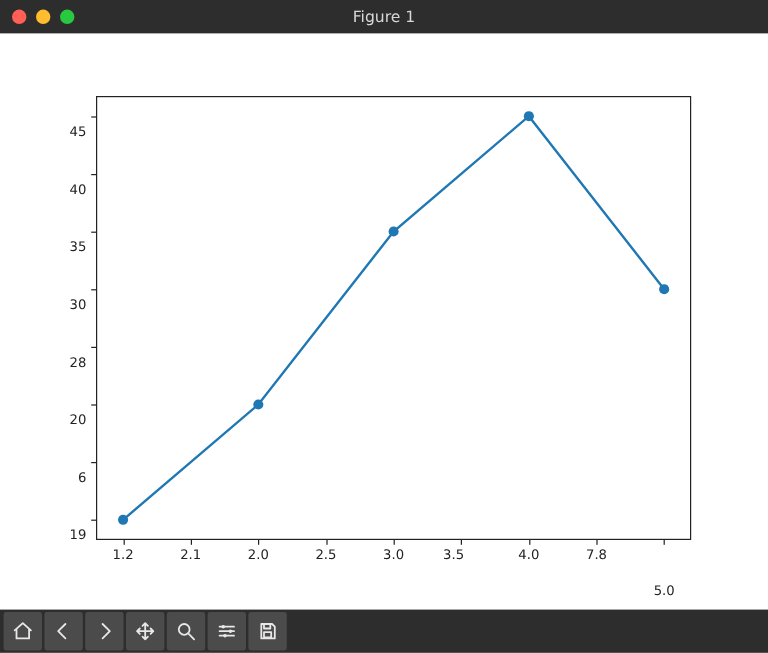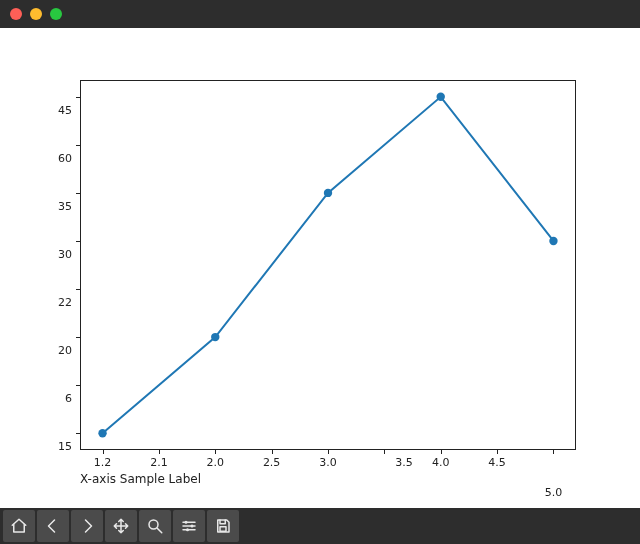--- a/index.html
+++ b/index.html
@@ -110,20 +110,21 @@
 </style>
 </head>
 <body>
 
 <div class="titlebar">
   <div class="traffic">
     <span class="tl-red"></span>
     <span class="tl-yellow"></span>
     <span class="tl-green"></span>
   </div>
+  <div class="title">Figure 1</div>
 </div>
 
 <div class="canvas">
   <div class="axes-frame" id="axes-frame" style="left: 80px; top: 52px; width: 496px; height: 370px;"></div>
   <svg class="plot" id="plot-svg" width="640" height="480">
       <path d="M102.54545454545453 405.1818181818182 L215.27272727272725 309.07792207792204 L328 164.92207792207793 L440.72727272727275 68.8181818181818 L553.4545454545455 212.97402597402598 " stroke="#1f77b4" stroke-width="2" fill="none"></path>
       <circle cx="102.54545454545453" cy="405.1818181818182" r="4.2" fill="#1f77b4"></circle>
       <circle cx="215.27272727272725" cy="309.07792207792204" r="4.2" fill="#1f77b4"></circle>
       <circle cx="328" cy="164.92207792207793" r="4.2" fill="#1f77b4"></circle>
       <circle cx="440.72727272727275" cy="68.8181818181818" r="4.2" fill="#1f77b4"></circle>
@@ -134,45 +135,44 @@
       <div class="tick-label-x" style="left: 102.545px; top: 428px;">1.2</div>
       <div class="tick-mark" style="left: 158.909px; top: 422px; width: 1px; height: 4px;"></div>
       <div class="tick-label-x" style="left: 158.909px; top: 428px;">2.1</div>
       <div class="tick-mark" style="left: 215.273px; top: 422px; width: 1px; height: 4px;"></div>
       <div class="tick-label-x" style="left: 215.273px; top: 428px;">2.0</div>
       <div class="tick-mark" style="left: 271.636px; top: 422px; width: 1px; height: 4px;"></div>
       <div class="tick-label-x" style="left: 271.636px; top: 428px;">2.5</div>
       <div class="tick-mark" style="left: 328px; top: 422px; width: 1px; height: 4px;"></div>
       <div class="tick-label-x" style="left: 328px; top: 428px;">3.0</div>
       <div class="tick-mark" style="left: 384.364px; top: 422px; width: 1px; height: 4px;"></div>
-      <div class="tick-label-x" style="left: 404px; top: 428px;">3.5</div>
+      <div class="tick-label-x" style="left: 378px; top: 428px;">3.5</div>
       <div class="tick-mark" style="left: 440.727px; top: 422px; width: 1px; height: 4px;"></div>
       <div class="tick-label-x" style="left: 440.727px; top: 428px;">4.0</div>
       <div class="tick-mark" style="left: 497.091px; top: 422px; width: 1px; height: 4px;"></div>
-      <div class="tick-label-x" style="left: 497.091px; top: 428px;">4.5</div>
+      <div class="tick-label-x" style="left: 497.091px; top: 428px;">7.8</div>
       <div class="tick-mark" style="left: 553.455px; top: 422px; width: 1px; height: 4px;"></div>
       <div class="tick-label-x" style="left: 553.455px; top: 428px; margin-top: 30px;">5.0</div>
       <div class="tick-mark" style="left: 76px; top: 405.182px; width: 4px; height: 1px;"></div>
-      <div class="tick-label-y" style="left: 42px; top: 405.182px;">15</div>
+      <div class="tick-label-y" style="left: 42px; top: 405.182px;">19</div>
       <div class="tick-mark" style="left: 76px; top: 357.13px; width: 4px; height: 1px;"></div>
       <div class="tick-label-y" style="left: 42px; top: 357.13px;">6</div>
       <div class="tick-mark" style="left: 76px; top: 309.078px; width: 4px; height: 1px;"></div>
       <div class="tick-label-y" style="left: 42px; top: 309.078px;">20</div>
       <div class="tick-mark" style="left: 76px; top: 261.026px; width: 4px; height: 1px;"></div>
-      <div class="tick-label-y" style="left: 42px; top: 261.026px;">22</div>
+      <div class="tick-label-y" style="left: 42px; top: 261.026px;">28</div>
       <div class="tick-mark" style="left: 76px; top: 212.974px; width: 4px; height: 1px;"></div>
       <div class="tick-label-y" style="left: 42px; top: 212.974px;">30</div>
       <div class="tick-mark" style="left: 76px; top: 164.922px; width: 4px; height: 1px;"></div>
       <div class="tick-label-y" style="left: 42px; top: 164.922px;">35</div>
       <div class="tick-mark" style="left: 76px; top: 116.87px; width: 4px; height: 1px;"></div>
-      <div class="tick-label-y" style="left: 42px; top: 116.87px;">60</div>
+      <div class="tick-label-y" style="left: 42px; top: 116.87px;">40</div>
       <div class="tick-mark" style="left: 76px; top: 68.8182px; width: 4px; height: 1px;"></div>
       <div class="tick-label-y" style="left: 42px; top: 68.8182px;">45</div>
     </div>
-  <div class="xlabel" id="xlabel" style="left: 80px; top: 444px;">X-axis Sample Label</div>
 </div>
 
 <div class="toolbar">
   <button class="tb-btn" title="Home">
     <svg viewBox="0 0 24 24">
         <path d="M3 11 L12 3 L21 11"></path>
         <path d="M5 10 V20 H19 V10"></path>
       </svg>
   </button>
   <button class="tb-btn" title="Back">

